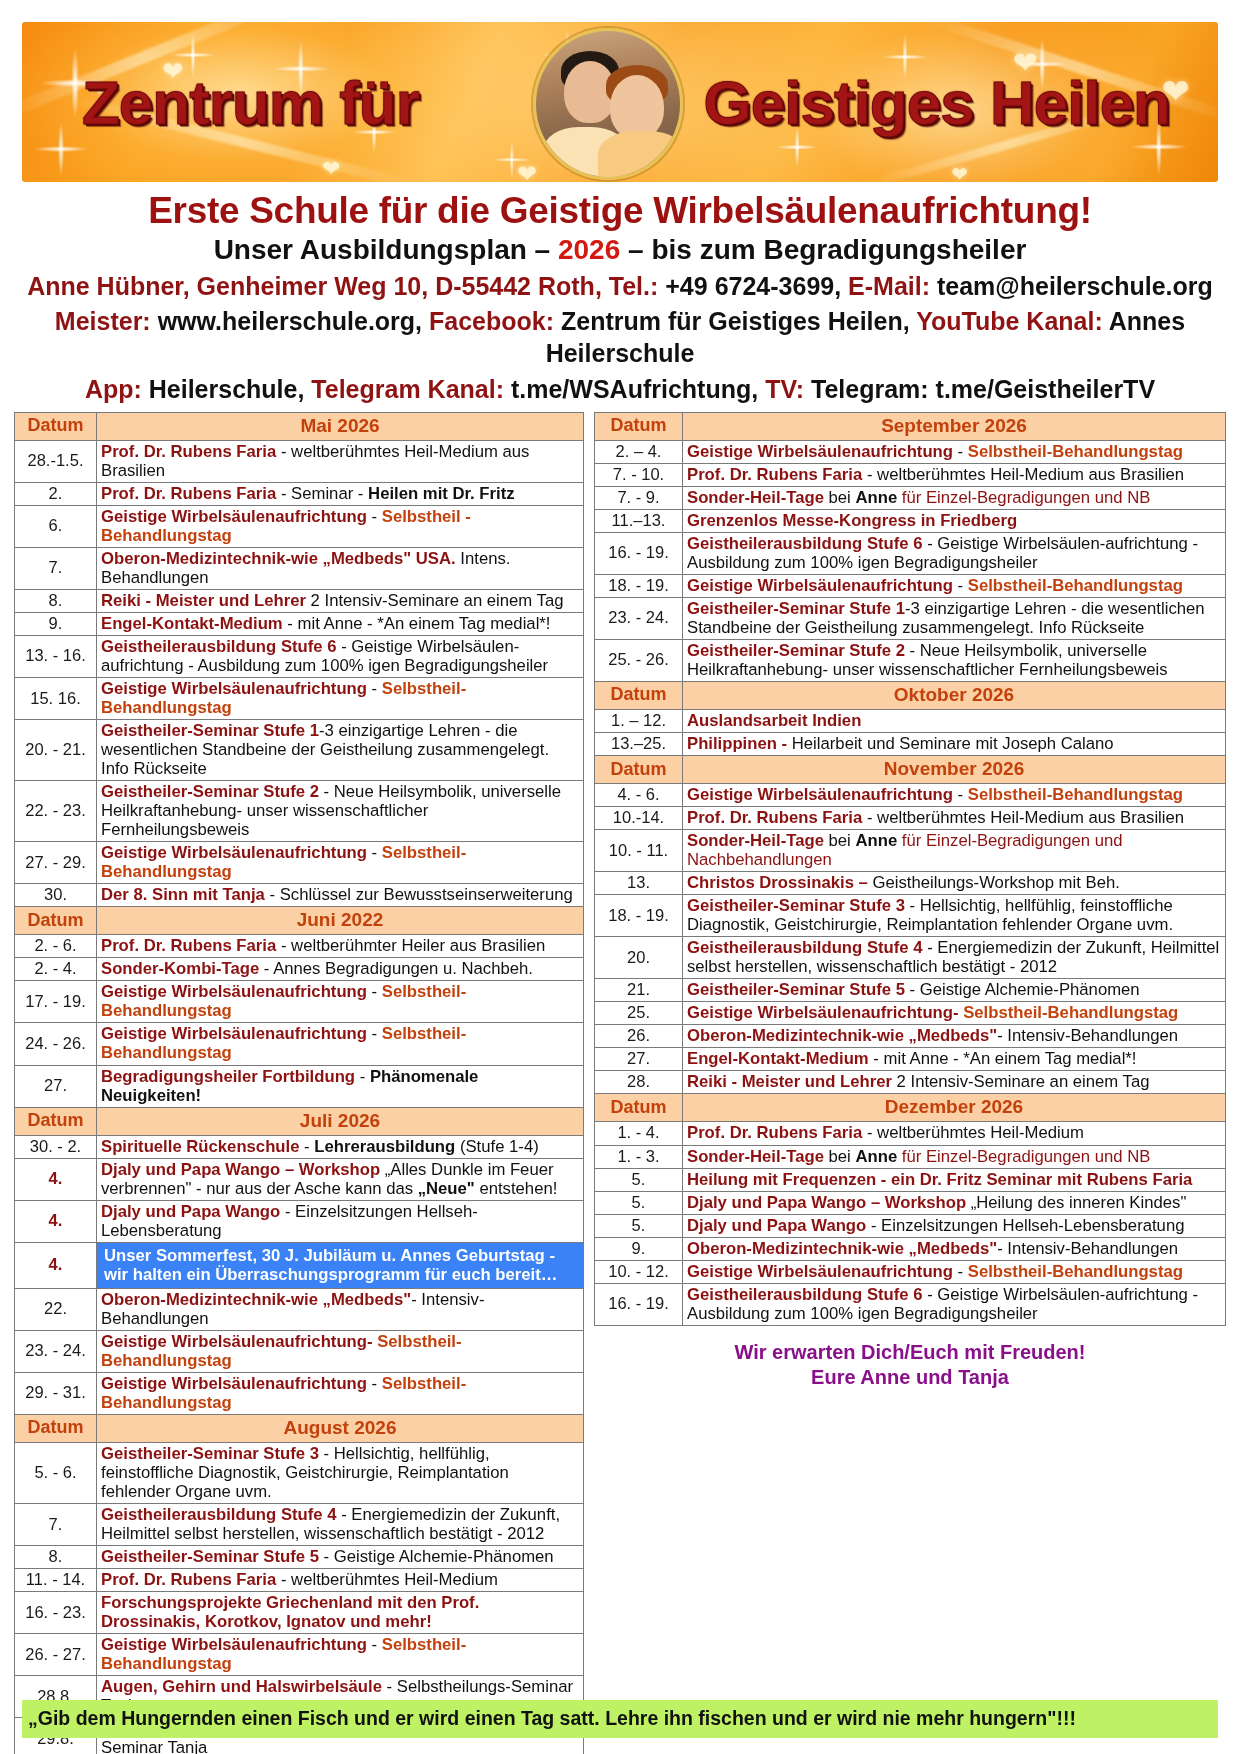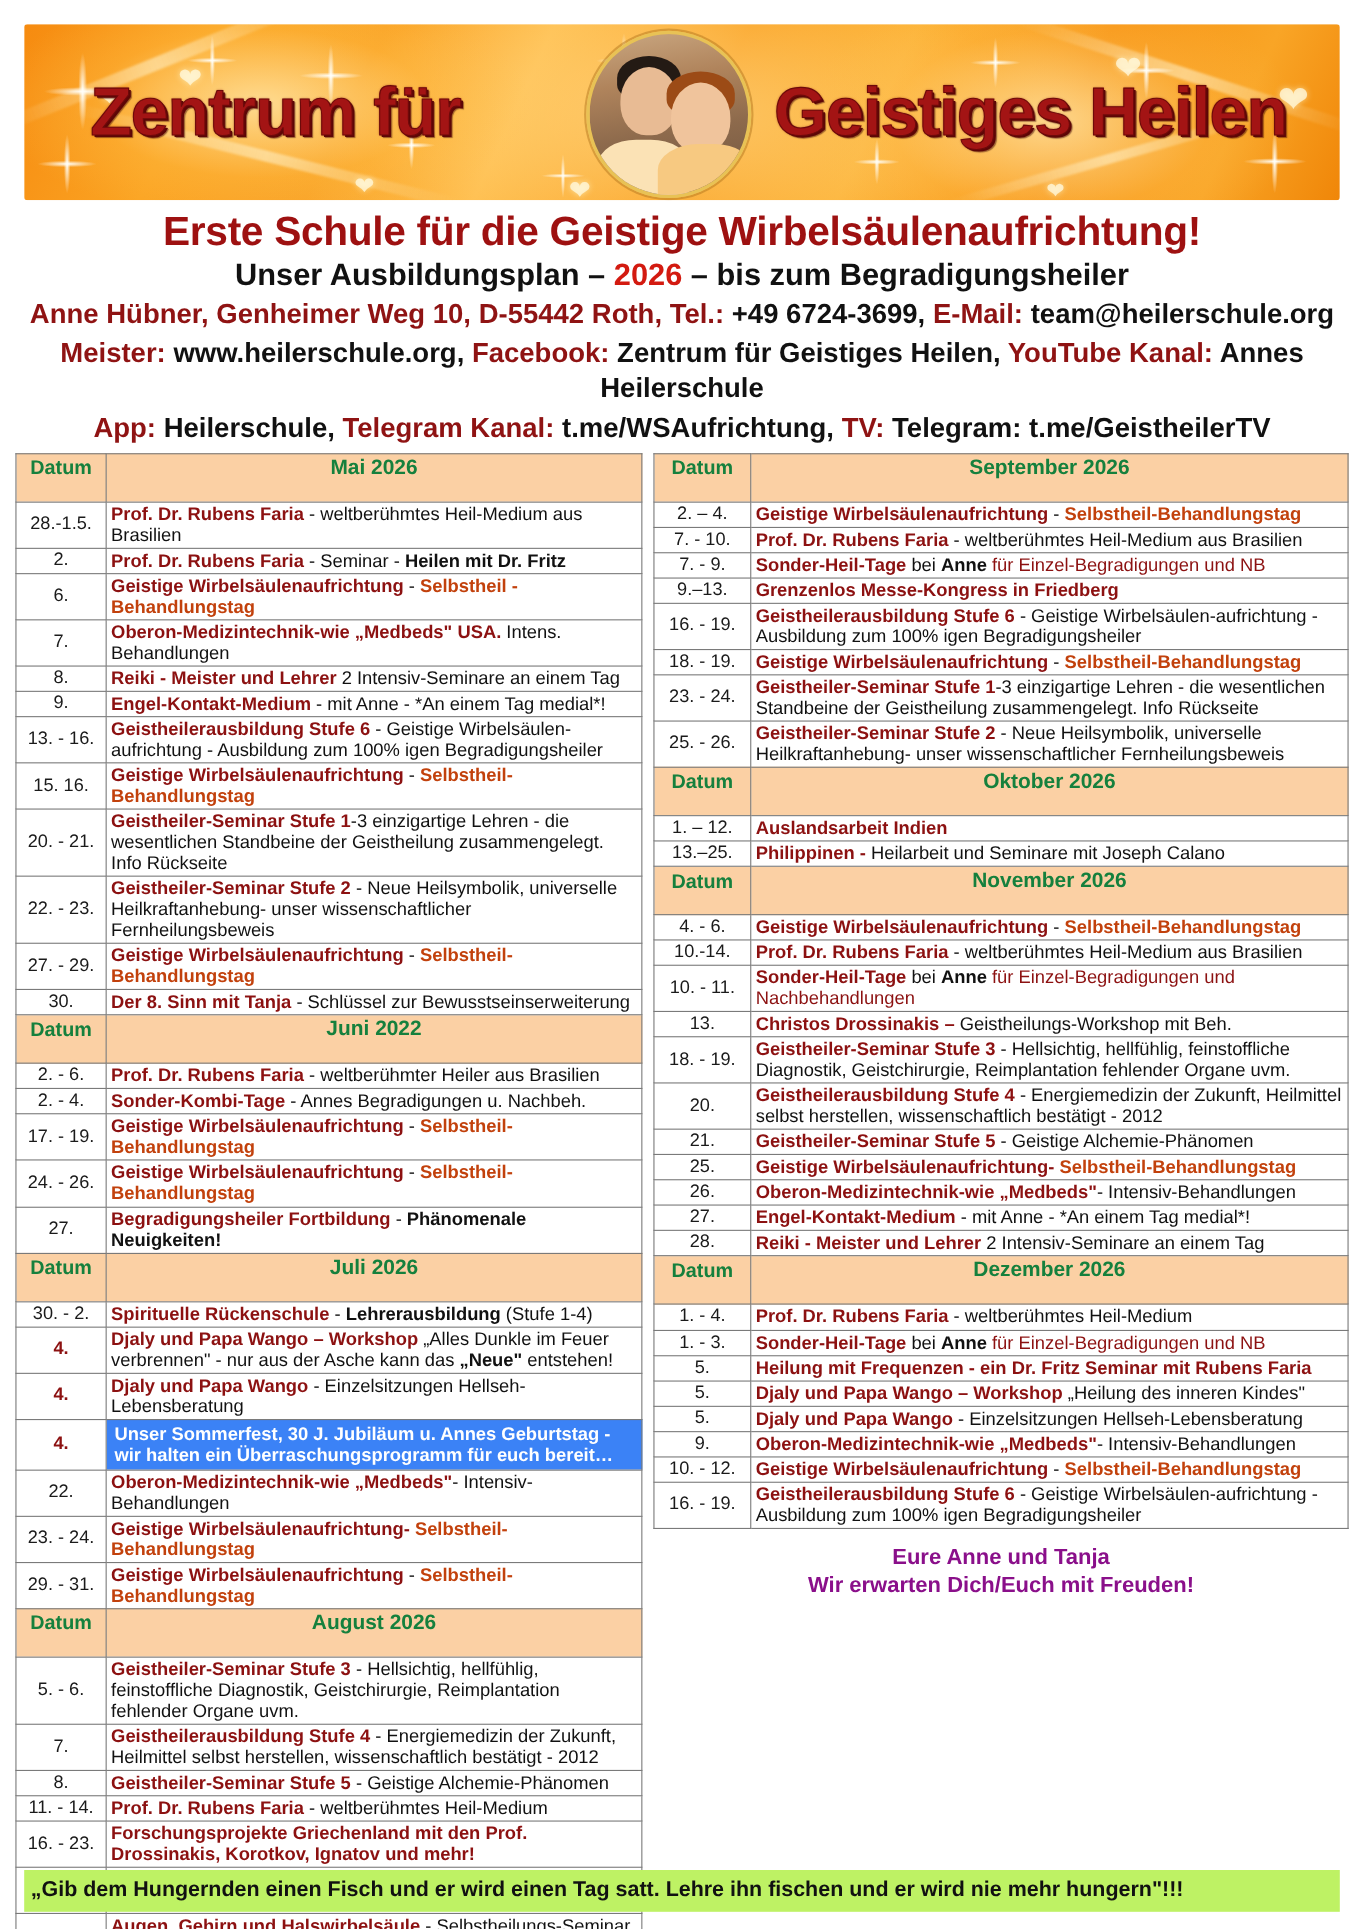--- a/index.html
+++ b/index.html
@@ -135,23 +135,23 @@
   .c-body {
     font-size:16.7px;
     color:#111;
     line-height:1.14;
     padding-left:7px;
   }
   tr.month-head td {
     background:#fbd0a4;
     text-align:center;
     font-weight:bold;
-    color:#15803d;
+    color:#c2410c;
     font-size:19px;
-    padding:2px 4px 19px 4px;
+    padding:2px 4px 3px 4px;
   }
   tr.month-head td.c-date { font-size:18px; }
 
   .r   { color:#8c1111; font-weight:bold; }   
   .rn  { color:#8c1111; font-weight:normal; } 
   .k   { color:#111; font-weight:normal; }    
   .kb  { color:#111; font-weight:bold; }      
   .b   { color:#c2410c; font-weight:bold; }   
 
   tr.hl td.c-body { background:#3b82f6; padding:3px 4px 4px 7px; }
@@ -401,21 +401,21 @@
           </tr>
           <tr>
             <td class="c-date">7. - 10.</td>
             <td class="c-body"><span class="r">Prof. Dr. Rubens Faria</span><span class="k"> - weltberühmtes Heil-Medium aus Brasilien</span></td>
           </tr>
           <tr>
             <td class="c-date">7. - 9.</td>
             <td class="c-body"><span class="r">Sonder-Heil-Tage</span><span class="k"> bei </span><span class="kb">Anne</span><span class="rn"> für Einzel-Begradigungen und NB</span></td>
           </tr>
           <tr>
-            <td class="c-date">9.–13.</td>
+            <td class="c-date">11.–13.</td>
             <td class="c-body"><span class="r">Grenzenlos Messe-Kongress in Friedberg</span></td>
           </tr>
           <tr>
             <td class="c-date">16. - 19.</td>
             <td class="c-body"><span class="r">Geistheilerausbildung Stufe 6</span><span class="k"> - Geistige Wirbelsäulen-aufrichtung - Ausbildung zum 100% igen Begradigungsheiler</span></td>
           </tr>
           <tr>
             <td class="c-date">18. - 19.</td>
             <td class="c-body"><span class="r">Geistige Wirbelsäulenaufrichtung</span><span class="k"> - </span><span class="b">Selbstheil-Behandlungstag</span></td>
           </tr>
@@ -519,19 +519,19 @@
             <td class="c-date">10. - 12.</td>
             <td class="c-body"><span class="r">Geistige Wirbelsäulenaufrichtung</span><span class="k"> - </span><span class="b">Selbstheil-Behandlungstag</span></td>
           </tr>
           <tr>
             <td class="c-date">16. - 19.</td>
             <td class="c-body"><span class="r">Geistheilerausbildung Stufe 6</span><span class="k"> - Geistige Wirbelsäulen-aufrichtung - Ausbildung zum 100% igen Begradigungsheiler</span></td>
           </tr>
         </tbody>
       </table>
     <div class="closing">
+      <div>Wir erwarten Dich/Euch mit Freuden!</div>
       <div>Eure  Anne und Tanja</div>
-      <div>Wir erwarten Dich/Euch mit Freuden!</div>
     </div>
   </div>
 </div>
 
 <div class="quote-bar">„Gib dem Hungernden einen Fisch und er wird einen Tag satt. Lehre ihn fischen und er wird nie mehr hungern"!!!</div>
 
 </body></html>

